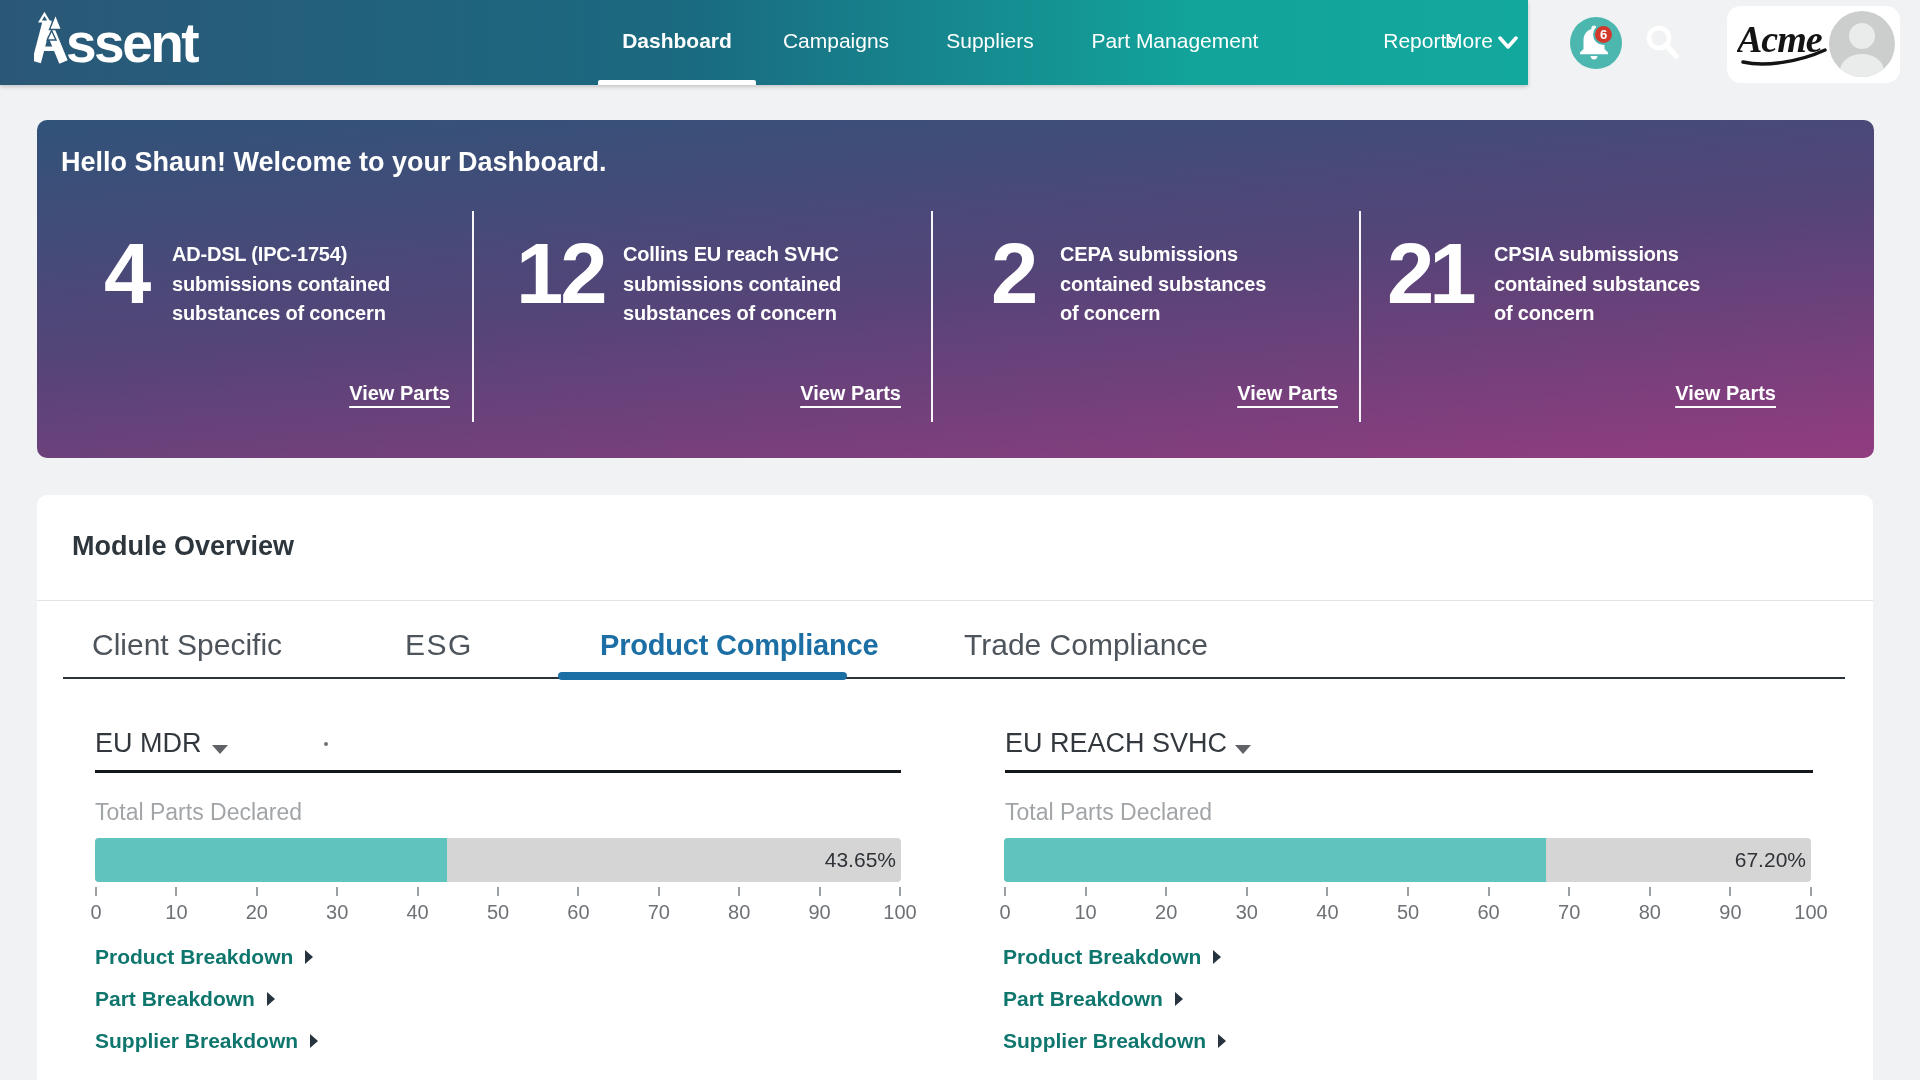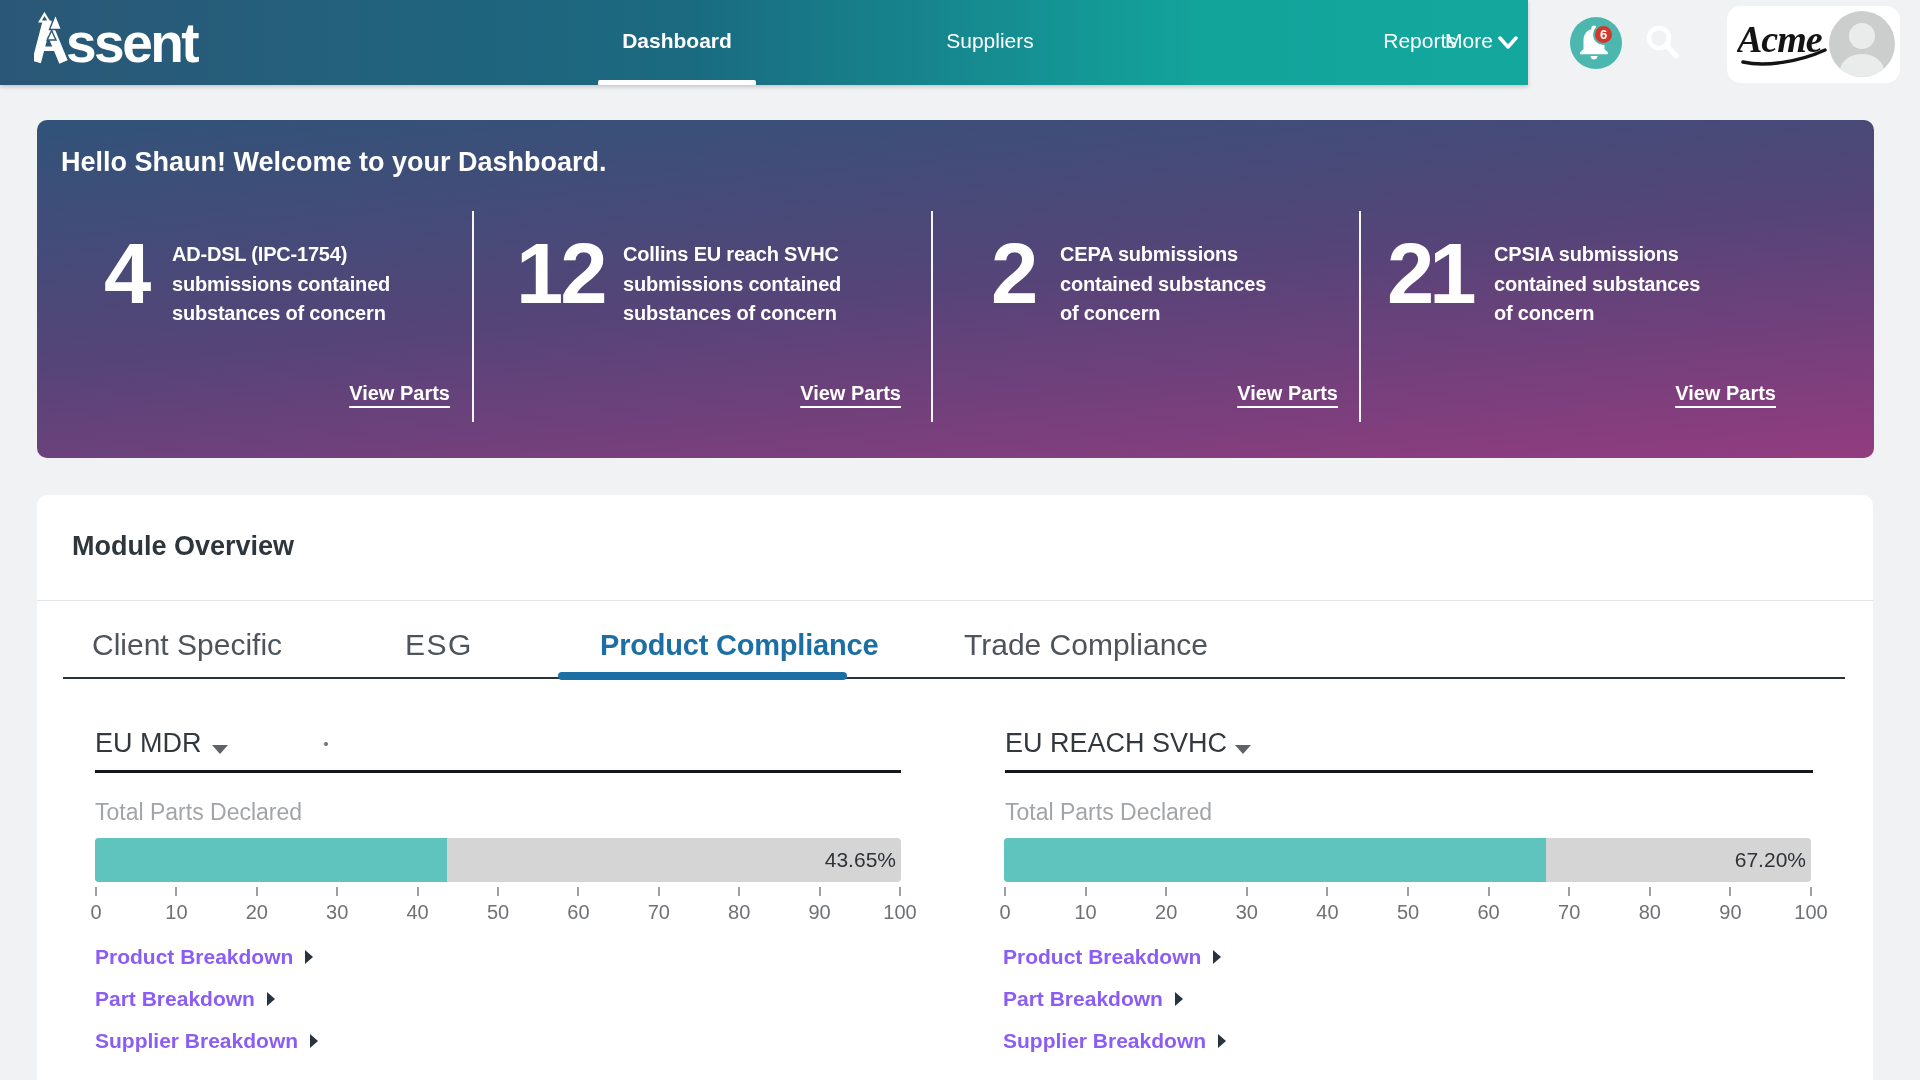--- a/index.html
+++ b/index.html
@@ -52,21 +52,21 @@
   .caret { position:absolute; top:745px; width:0; height:0; border-left:8px solid transparent;
     border-right:8px solid transparent; border-top:9px solid #5f6368; }
   .h-line { position:absolute; top:770px; height:3px; background:#14181c; }
   .tpd { position:absolute; top:799px; font-size:23px; color:#a2a5a8; }
   .track { position:absolute; top:838px; height:44px; background:#d5d5d5; border-radius:4px; }
   .fill { position:absolute; left:0; top:0; height:44px; background:#5fc4bd; border-radius:4px 0 0 4px; }
   .pct { position:absolute; top:838px; height:44px; line-height:44px; text-align:right;
     font-size:21px; color:#2f3337; padding-right:5px; }
   .tick { position:absolute; top:887px; width:2px; height:9px; background:#9aa0a4; }
   .axisnum { position:absolute; top:901px; width:60px; text-align:center; font-size:20px; color:#6e7276; }
-  .bd { position:absolute; font-size:21px; font-weight:700; color:#8b5cf6; white-space:nowrap; }
+  .bd { position:absolute; font-size:21px; font-weight:700; color:#0f766e; white-space:nowrap; }
   .bd .arr { display:inline-block; width:0; height:0; border-top:7px solid transparent;
     border-bottom:7px solid transparent; border-left:8px solid #27333e; margin-left:12px; }
   .dot { position:absolute; left:324px; top:742px; width:4px; height:4px; border-radius:50%; background:#6e7276; }
 </style>
 </head>
 <body>
 
 <div class="header">
   <svg class="abs" style="left:34px;top:8px;" width="170" height="62" viewBox="0 0 170 62">
     <g fill="none" stroke="#ffffff" stroke-width="9">
@@ -74,21 +74,23 @@
       <path d="M13,14 L29.5,54"></path>
     </g>
     <path d="M7,38.5 L27,38.5 L27,43 L7,43 Z" fill="#ffffff"></path>
     <polygon points="10.5,6 15,13.5 6,13.5" fill="none" stroke="#ffffff" stroke-width="2.2"></polygon>
     <polygon points="21.5,6.5 27.5,21.5 15.5,21.5" fill="#ffffff" stroke="#2b5777" stroke-width="1.4"></polygon>
     <polygon points="17.6,22.5 22,32 13.2,32" fill="#ffffff" stroke="#2b5777" stroke-width="1.4"></polygon>
     <text x="32" y="54" font-family="Liberation Sans, sans-serif" font-weight="700" font-size="55" letter-spacing="-2.5" fill="#ffffff">ssent</text>
   </svg>
 
   <div class="nav b" style="left:677px;">Dashboard</div>
+  <div class="nav" style="left:836px;">Campaigns</div>
   <div class="nav" style="left:990px;">Suppliers</div>
+  <div class="nav" style="left:1175px;">Part Management</div>
   <div class="nav" style="left:1388px;margin-left:32px;">Reports</div>
   <div class="nav" style="left:1469px;">More</div>
   <svg class="abs" style="left:1498px;top:36px;" width="20" height="14" viewBox="0 0 20 14">
     <path d="M2,2 L10,11 L18,2" fill="none" stroke="#fff" stroke-width="3.5" stroke-linecap="round" stroke-linejoin="round"></path>
   </svg>
   <div class="nav-underline"></div>
 
   <div class="bell-wrap"></div>
   <svg class="abs" style="left:1573px;top:21px;" width="42" height="42" viewBox="0 0 24 24">
     <path d="M12 22c1.1 0 2-.9 2-2h-4c0 1.1.9 2 2 2zm6-6v-5c0-3.07-1.63-5.64-4.5-6.32V4c0-.83-.67-1.5-1.5-1.5s-1.5.67-1.5 1.5v.68C7.64 5.36 6 7.92 6 11v5l-2 2v1h16v-1l-2-2z" fill="#ffffff"></path>

